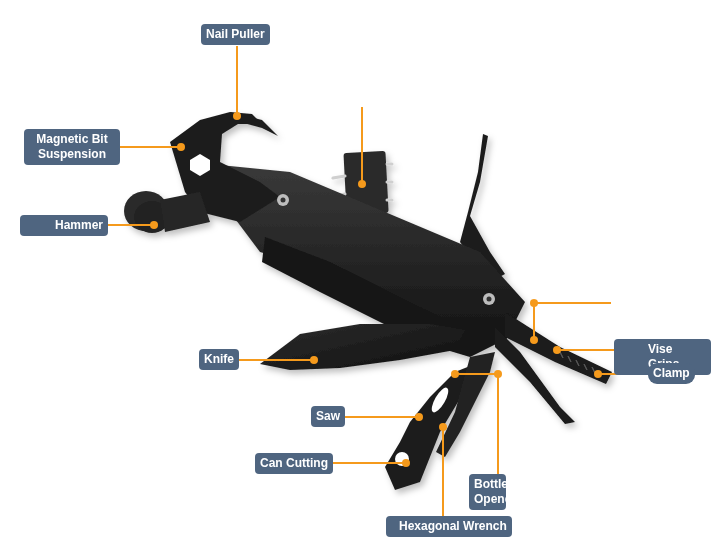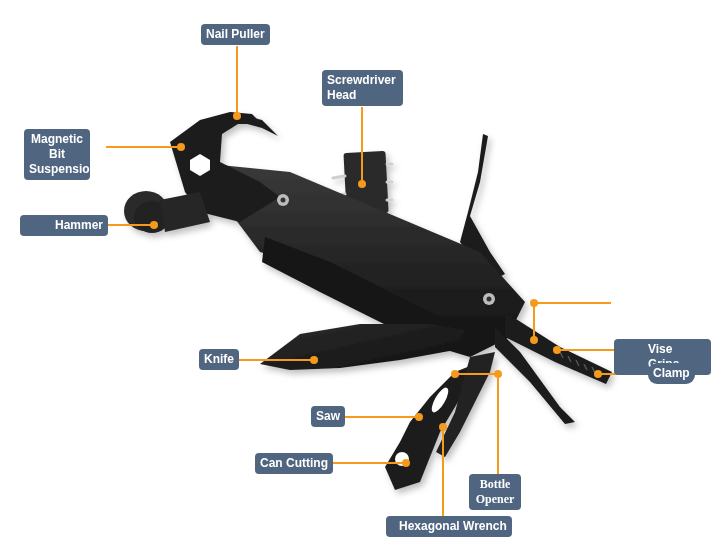--- a/index.html
+++ b/index.html
@@ -118,27 +118,25 @@
       <circle cx="314" cy="348" r="4"></circle>
       <circle cx="419" cy="405" r="4"></circle>
       <circle cx="406" cy="451" r="4"></circle>
       <circle cx="455" cy="362" r="4"></circle>
       <circle cx="498" cy="362" r="4"></circle>
       <circle cx="443" cy="415" r="4"></circle>
     </g>
   </svg>
 
   <div class="label" style="left:201px;top:12px;">Nail Puller</div>
-  <div class="label" style="left:322px;top:58px;width:81px;">Screwdriver
- Head</div>
-  <div class="label center" style="left:24px;top:117px;width:66px;">Magnetic Bit
+  <div class="label center" style="left:24px;top:117px;width:96px;">Magnetic Bit
 Suspension</div>
   <div class="label" style="left:20px;top:203px;padding-left:35px;">Hammer</div>
   <div class="label" style="left:614px;top:327px;padding-left:34px;">Vise Grips</div>
   <div class="label" style="left:648px;top:351px;border-radius:9px;">Clamp</div>
   <div class="label" style="left:199px;top:337px;">Knife</div>
   <div class="label" style="left:311px;top:394px;">Saw</div>
   <div class="label" style="left:255px;top:441px;">Can Cutting</div>
-  <div class="label center" style="left:469px;top:462px;width:52px;font-family:Liberation Serif, serif;">Bottle
+  <div class="label center" style="left:469px;top:462px;width:37px;">Bottle
 Opener</div>
   <div class="label" style="left:386px;top:504px;padding-left:13px;">Hexagonal Wrench</div>
 
 </div>
 
 </body></html>

